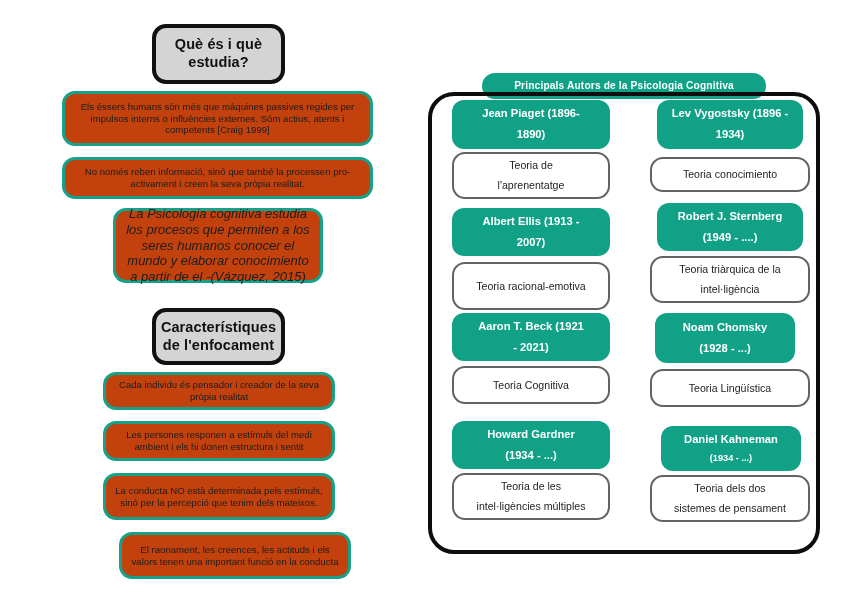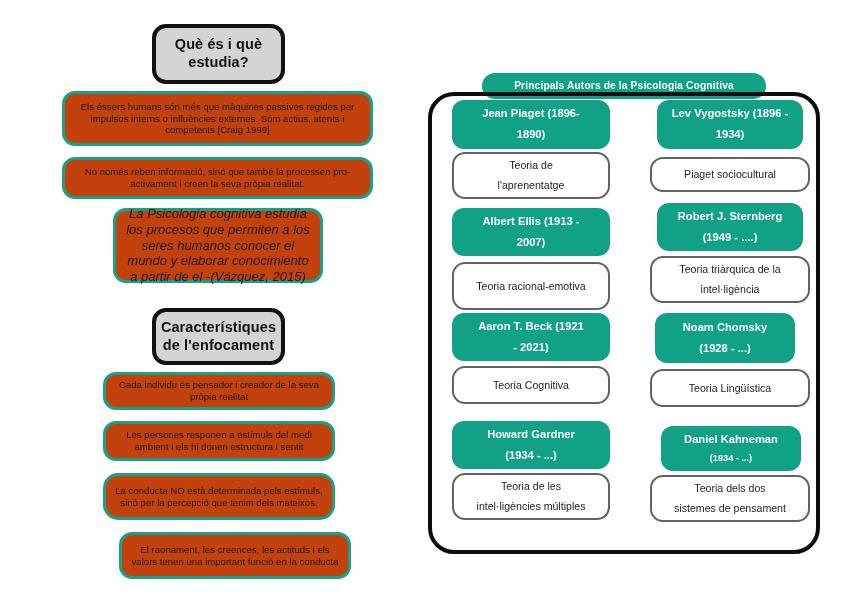--- a/index.html
+++ b/index.html
@@ -133,21 +133,21 @@
   </div>
 
   <div class="node node-teal-outline" style="left:103px; top:372px; width:232px; height:38px;">
     <span class="txt">Cada individu és pensador i creador de la seva pròpia realitat</span>
   </div>
 
   <div class="node node-teal-outline" style="left:103px; top:421px; width:232px; height:40px;">
     <span class="txt">Les persones responen a estímuls del medi ambient i els hi donen estructura i sentit</span>
   </div>
 
-  <div class="node node-teal-outline" style="left:103px; top:473px; width:232px; height:47px;border-radius:15px;">
+  <div class="node node-teal-outline" style="left:103px; top:473px; width:232px; height:47px;">
     <span class="txt">La conducta NO està determinada pels estímuls, sinó per la percepció que tenim dels mateixos.</span>
   </div>
 
   <div class="node node-teal-outline" style="left:119px; top:532px; width:232px; height:47px;">
     <span class="txt">El raonament, les creences, les actituds i els valors tenen una important funció en la conducta</span>
   </div>
 
   <div class="node node-teal-fill banner" style="left:482px; top:57px; width:284px; height:26px;margin-top:16px;">
     <span class="txt">Principals Autors de la Psicologia Cognitiva</span>
   </div>
@@ -168,21 +168,21 @@
   </div>
 
   <div class="node node-teal-fill" style="left:657px; top:100px; width:146px; height:49px;">
     <span class="stack">
       <span class="txt">Lev Vygostsky (1896 -</span>
       <span class="txt">1934)</span>
     </span>
   </div>
   <div class="node node-gray-outline" style="left:650px; top:157px; width:160px; height:35px;">
     <span class="stack">
-      <span class="txt">Piaget sociocultural</span>
+      <span class="txt">Teoria conocimiento</span>
     </span>
   </div>
 
   <div class="node node-teal-fill" style="left:452px; top:208px; width:158px; height:48px;">
     <span class="stack">
       <span class="txt">Albert Ellis (1913 -</span>
       <span class="txt">2007)</span>
     </span>
   </div>
   <div class="node node-gray-outline" style="left:452px; top:262px; width:158px; height:48px;">

